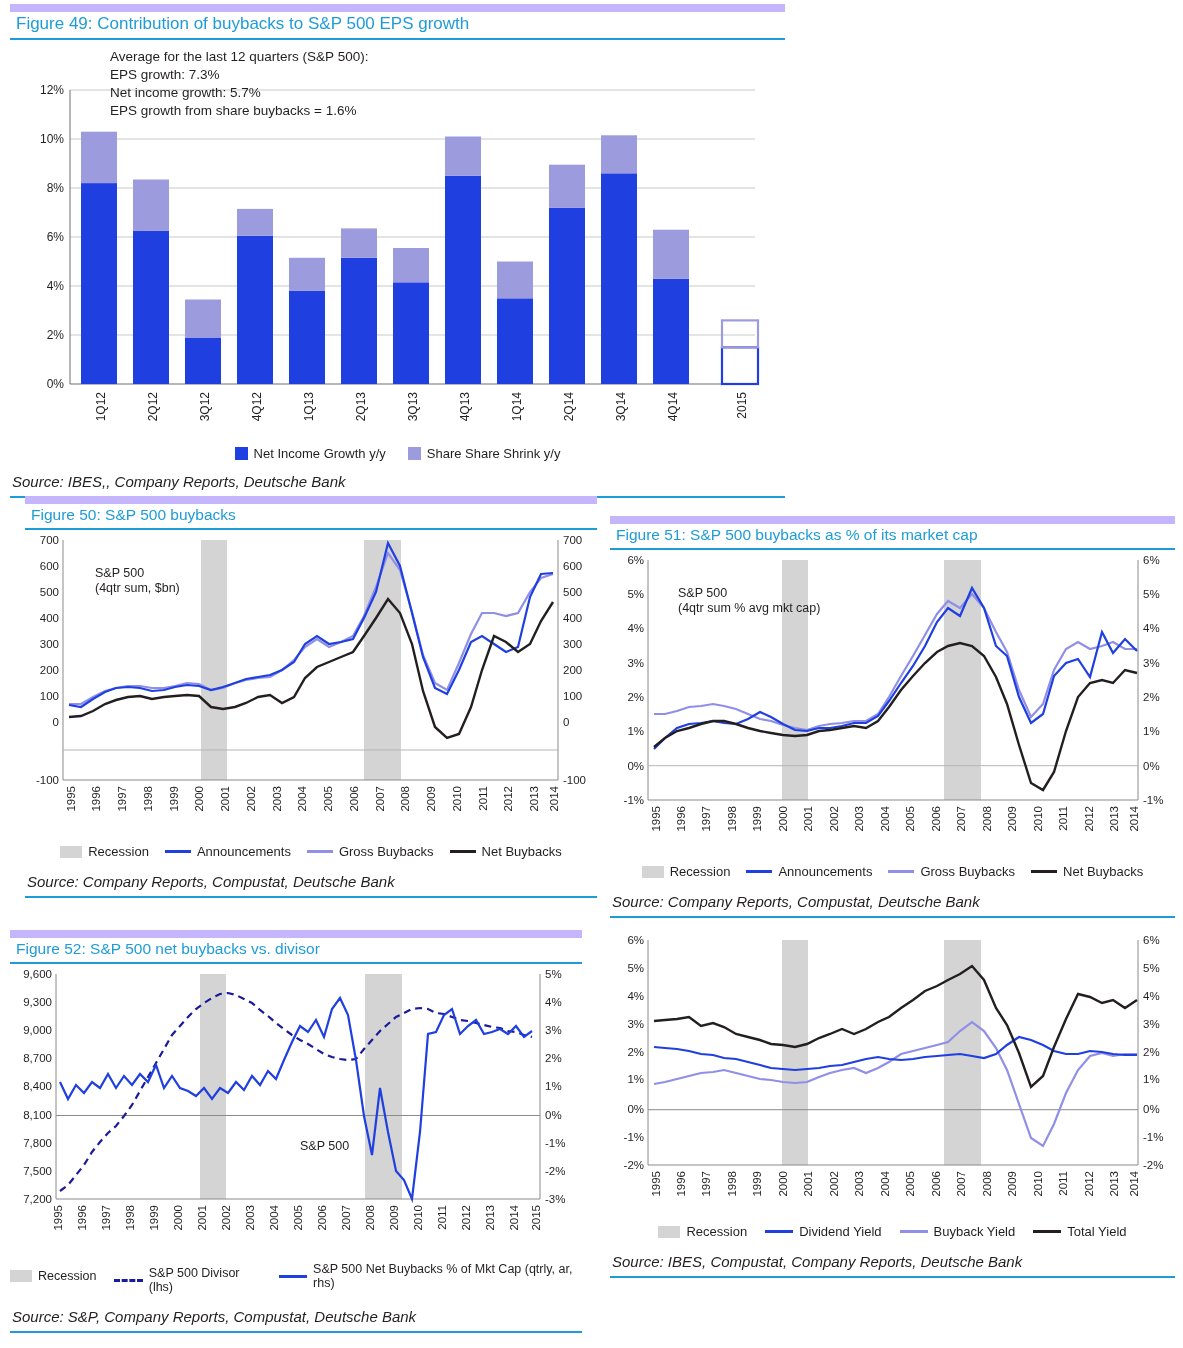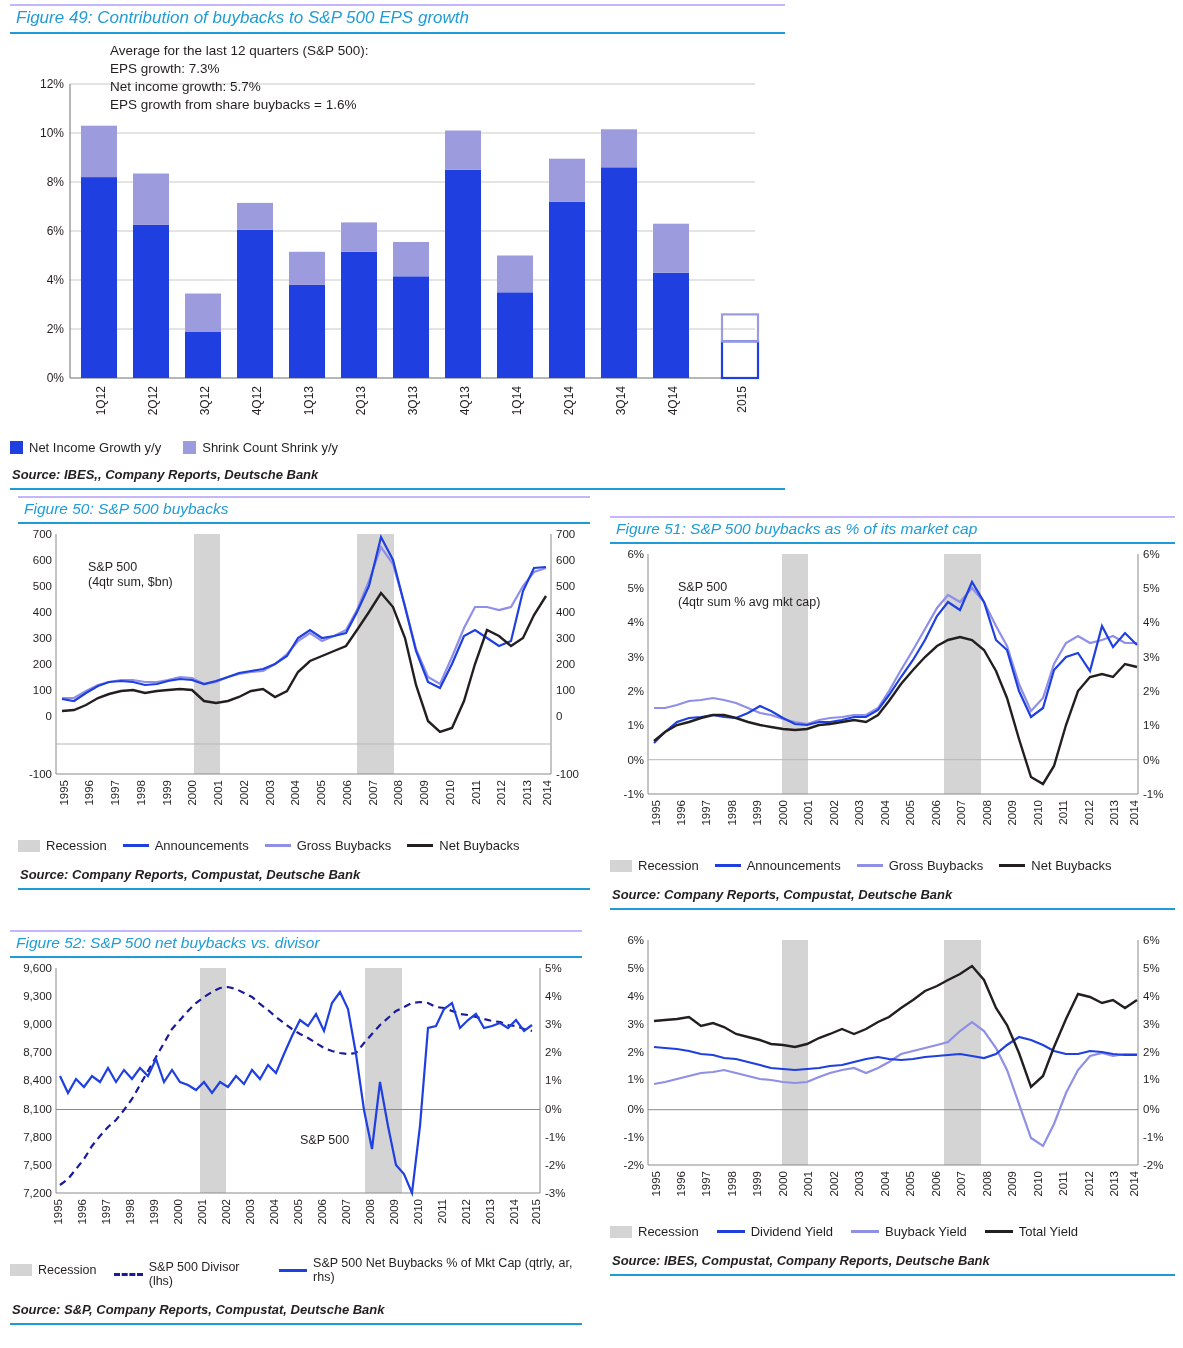--- a/index.html
+++ b/index.html
@@ -1,25 +1,25 @@
 <!DOCTYPE html>
 <html><head>
 <meta charset="utf-8">
 <style>
   html,body{margin:0;padding:0;background:#ffffff;}
   body{width:1183px;height:1348px;font-family:"Liberation Sans",sans-serif;color:#231f20;position:relative;}
   .fig{position:absolute;box-sizing:border-box;}
-  .fig-title{color:#1f9cd7;font-size:17px;padding:2px 0 4px 6px;border-top:2px solid #c4b5fd;border-bottom:2px solid #1f9cd7;font-style:italic;}
+  .fig-title{color:#1f9cd7;font-size:17px;padding:2px 0 4px 6px;border-top:8px solid #c4b5fd;border-bottom:2px solid #1f9cd7;}
   .fig-title.small{font-size:15.5px;}
-  .src{font-size:13px;font-style:italic;color:#231f20;padding-left:2px;font-weight:bold;}
+  .src{font-size:15px;font-style:italic;color:#231f20;padding-left:2px;}
   .chart-area{position:relative;}
   .axis-label{font-size:12px;fill:#231f20;}
   svg{display:block;}
   .legend{display:flex;align-items:center;gap:6px;font-size:13px;}
-  .legend-row{display:flex;align-items:center;justify-content:flex-start;gap:22px;font-size:13px;}
+  .legend-row{display:flex;align-items:center;justify-content:center;gap:22px;font-size:13px;}
   .sw{display:inline-block;}
   .note{font-size:13.5px;}
 </style>
 </head>
 <body>
 
 <div class="fig" style="left:10px;top:4px;width:775px;height:470px;">
   <div class="fig-title">Figure 49: Contribution of buybacks to S&amp;P 500 EPS growth</div>
   <div class="chart-area" style="height:400px;">
     <svg width="775" height="400" viewBox="0 0 775 400">
@@ -109,29 +109,29 @@
     </div>
   </div>
 
   <div class="legend-row" style="margin-top:6px;">
     <span class="legend">
       <span class="sw" style="width:13px;height:13px;background:#1f3fe0;"></span>
       <span>Net Income Growth y/y</span>
     </span>
     <span class="legend">
       <span class="sw" style="width:13px;height:13px;background:#9b9bdd;"></span>
-      <span>Shrink Count Shrink y/y</span>
+      <span>Share Share Shrink y/y</span>
     </span>
   </div>
 
   <div class="src" style="margin-top:12px;">Source: IBES,, Company Reports, Deutsche Bank</div>
   <div style="border-top:2px solid #1f9cd7;margin-top:6px;"></div>
 </div>
 
-<div class="fig" style="left:18px;top:496px;width:572px;height:418px;">
+<div class="fig" style="left:25px;top:496px;width:572px;height:418px;">
   <div class="fig-title small">Figure 50: S&amp;P 500 buybacks</div>
   <div class="chart-area">
     <svg width="572" height="310" viewBox="0 0 572 310">
 
       <rect x="176" y="10" width="26" height="240" fill="#d4d4d4"></rect>
       <rect x="339" y="10" width="37" height="240" fill="#d4d4d4"></rect>
 
       <line x1="38" y1="10" x2="38" y2="250" stroke="#8a8a8a"></line>
       <line x1="533" y1="10" x2="533" y2="250" stroke="#8a8a8a"></line>
       <line x1="38" y1="250" x2="533" y2="250" stroke="#8a8a8a"></line>

